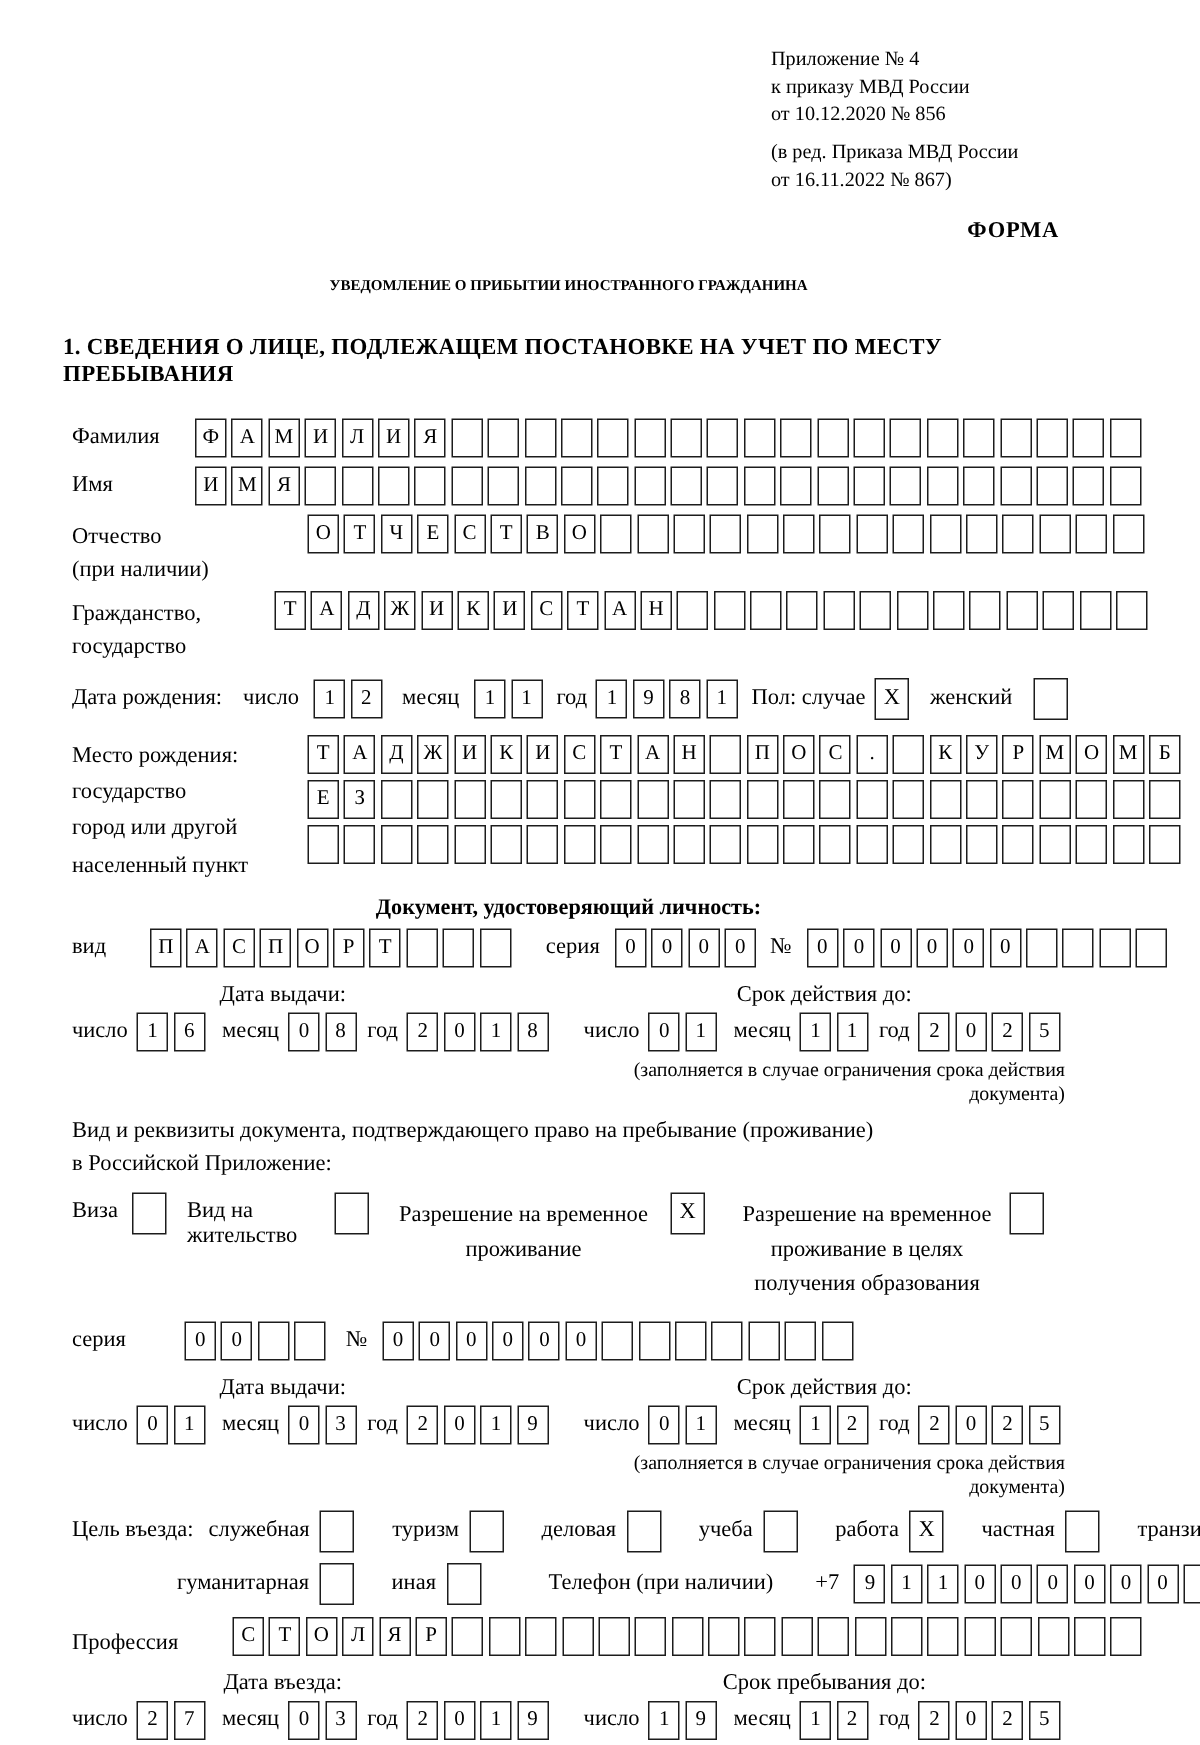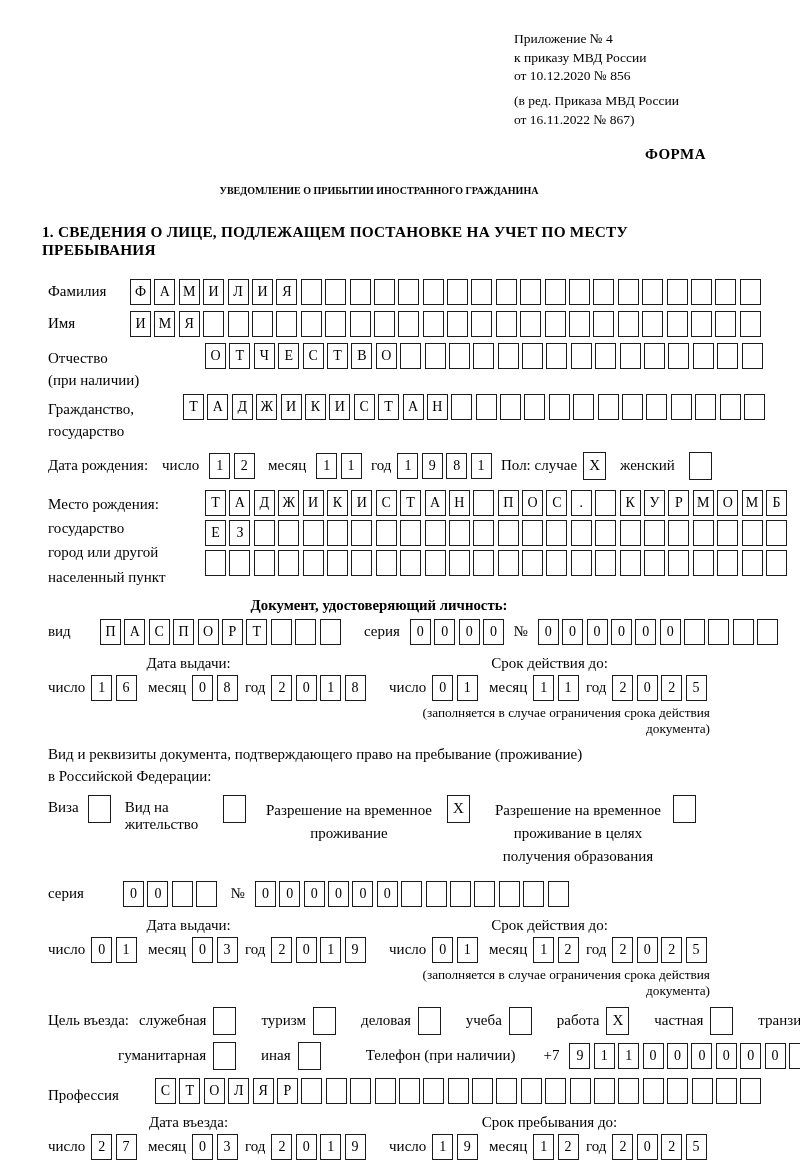--- a/index.html
+++ b/index.html
@@ -421,21 +421,21 @@
             <span class="cell">0</span>
             <span class="cell">2</span>
             <span class="cell">5</span>
           </span>
       </span>
       <div class="note">(заполняется в случае ограничения срока действия документа)</div>
     </div>
   </div>
 
   <div class="plain">Вид и реквизиты документа, подтверждающего право на пребывание (проживание)</div>
-  <div class="plain" style="margin-top:5px;">в Российской Федерации:</div>
+  <div class="plain" style="margin-top:5px;">в Российской Приложение:</div>
 
   <div class="rvp">
       <span class="opt">
         <span class="opt-lbl">Виза</span>
         <span class="cbox"></span>
       </span>
       <span class="opt">
         <span class="opt-lbl">Вид на жительство</span>
         <span class="cbox"></span>
       </span>

